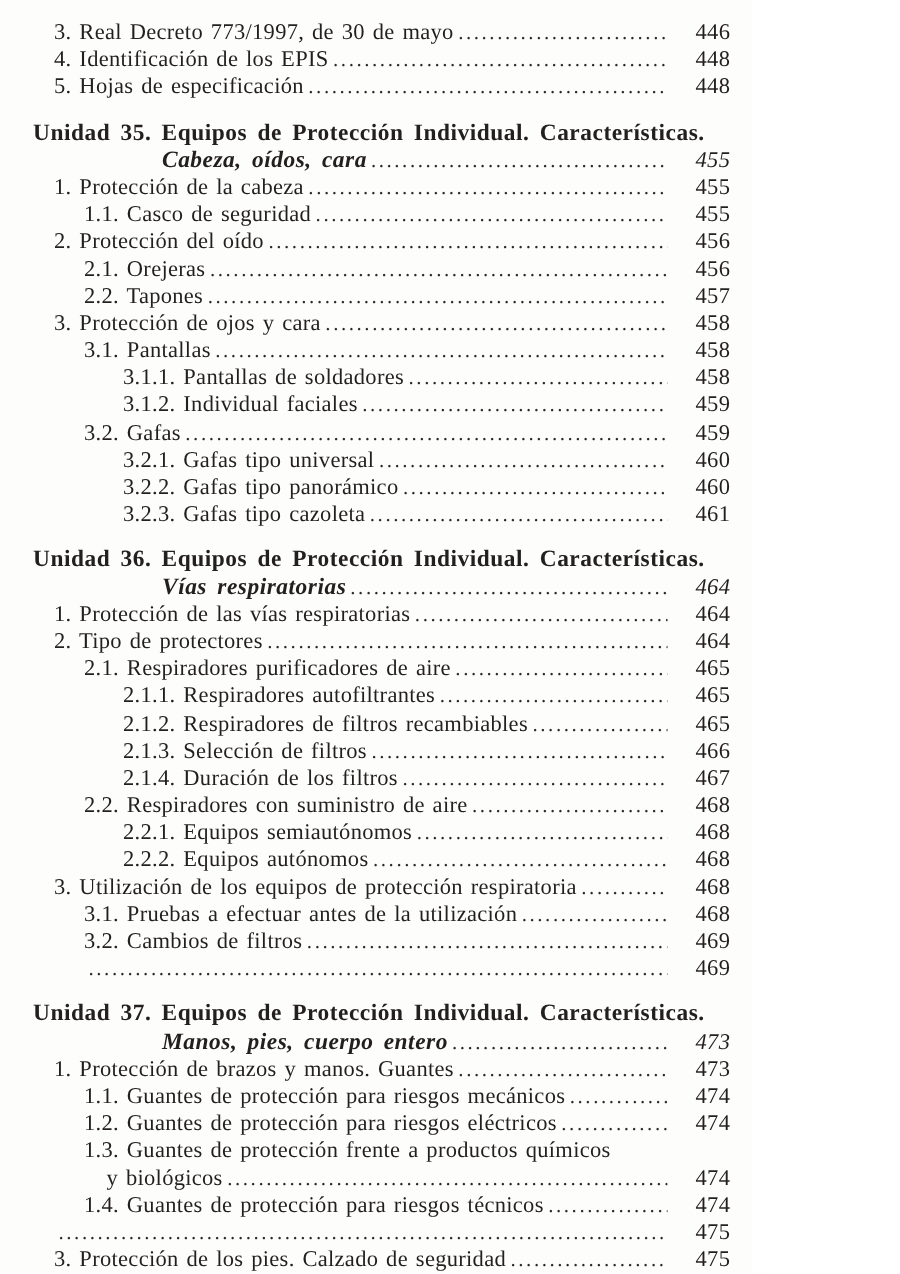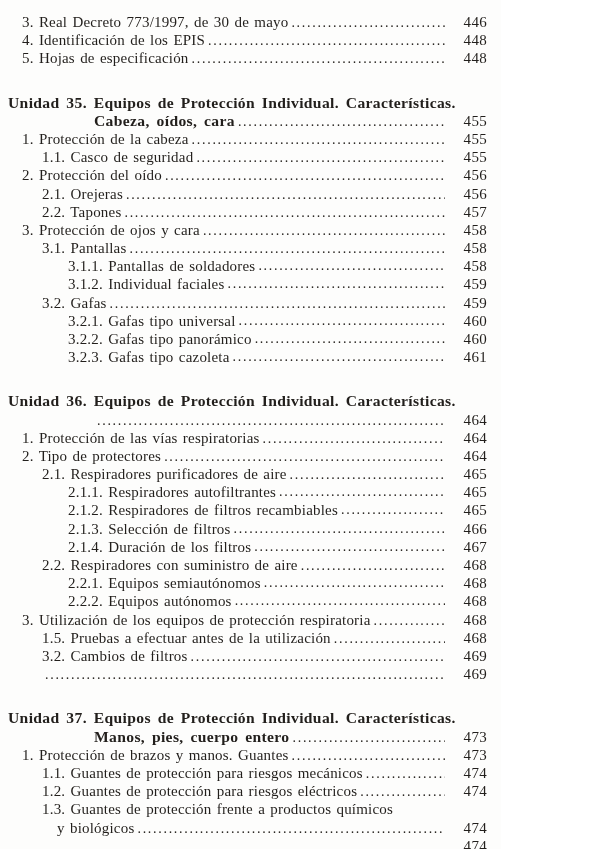--- a/index.html
+++ b/index.html
@@ -4,21 +4,21 @@
 <style>
   html, body { margin: 0; padding: 0; }
   body {
     width: 600px; height: 849px;
     background: #ffffff;
     font-family: "Liberation Serif", "DejaVu Serif", serif;
   }
   .page {
     box-sizing: border-box;
     width: 501px; height: 849px;
-    padding: 13px 14px 0 0;
+    padding: 13px 14px 0 14px;
     background: #fdfdfc;
     color: #221f1c;
     font-size: 15px;
     overflow: hidden;
   }
   .toc { width: 100%; }
   .row {
     display: flex;
     align-items: baseline;
     height: 18.2px;
@@ -30,25 +30,25 @@
     word-spacing: 1.3px;
   }
   .b {
     font-weight: bold;
     font-size: 15.6px;
     letter-spacing: 0.35px;
     word-spacing: 2.6px;
   }
   .lvl1 { padding-left: 22px; }
   .lvl2 { padding-left: 42px; }
-  .lvl3 { padding-left: 68px; align-items: flex-end; }
+  .lvl3 { padding-left: 68px; }
   .cont { padding-left: 57px; }
   .h1l  { padding-left: 8px;  }
-  .h2l  { padding-left: 94px; }
-  .unit { margin-top: 26px; }
+  .h2l  { padding-left: 94px; font-style: italic; }
+  .unit { margin-top: 12px; }
   .leader {
     flex: 1;
     min-width: 6px;
     overflow: hidden;
     white-space: nowrap;
     margin: 0 6px 0 3px;
     color: #2b2824;
   }
   .leader::after {
     content: "...................................................................................................................................................";
@@ -155,20 +155,21 @@
       <div class="row lvl3">
         <span class="t">3.2.3. Gafas tipo cazoleta</span>
         <span class="leader"></span>
         <span class="page-num">461</span>
       </div>
       <div class="unit">
         <div class="row h1l">
           <span class="t b">Unidad 36. Equipos de Protección Individual. Características.</span>
         </div>
         <div class="row h2l">
+          <span class="t b">Vías respiratorias</span>
           <span class="leader"></span>
           <span class="page-num">464</span>
         </div>
       </div>
       <div class="row lvl1">
         <span class="t">1. Protección de las vías respiratorias</span>
         <span class="leader"></span>
         <span class="page-num">464</span>
       </div>
       <div class="row lvl1">
@@ -215,21 +216,21 @@
         <span class="t">2.2.2. Equipos autónomos</span>
         <span class="leader"></span>
         <span class="page-num">468</span>
       </div>
       <div class="row lvl1">
         <span class="t">3. Utilización de los equipos de protección respiratoria</span>
         <span class="leader"></span>
         <span class="page-num">468</span>
       </div>
       <div class="row lvl2">
-        <span class="t">1.5. Pruebas a efectuar antes de la utilización</span>
+        <span class="t">3.1. Pruebas a efectuar antes de la utilización</span>
         <span class="leader"></span>
         <span class="page-num">468</span>
       </div>
       <div class="row lvl2">
         <span class="t">3.2. Cambios de filtros</span>
         <span class="leader"></span>
         <span class="page-num">469</span>
       </div>
       <div class="row lvl2">
         <span class="leader"></span>
@@ -262,20 +263,21 @@
       </div>
       <div class="row lvl2">
         <span class="t">1.3. Guantes de protección frente a productos químicos</span>
       </div>
       <div class="row cont">
         <span class="t">y biológicos</span>
         <span class="leader"></span>
         <span class="page-num">474</span>
       </div>
       <div class="row lvl2">
+        <span class="t">1.4. Guantes de protección para riesgos técnicos</span>
         <span class="leader"></span>
         <span class="page-num">474</span>
       </div>
       <div class="row lvl1">
         <span class="leader"></span>
         <span class="page-num">475</span>
       </div>
       <div class="row lvl1">
         <span class="t">3. Protección de los pies. Calzado de seguridad</span>
         <span class="leader"></span>

